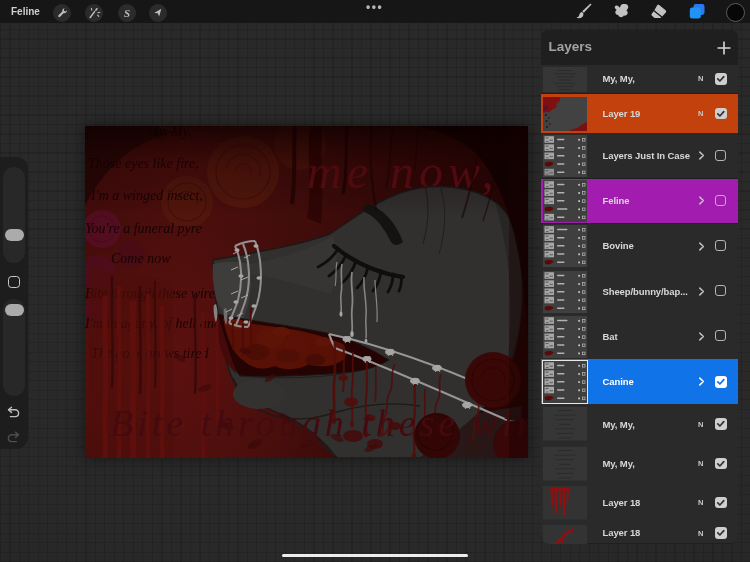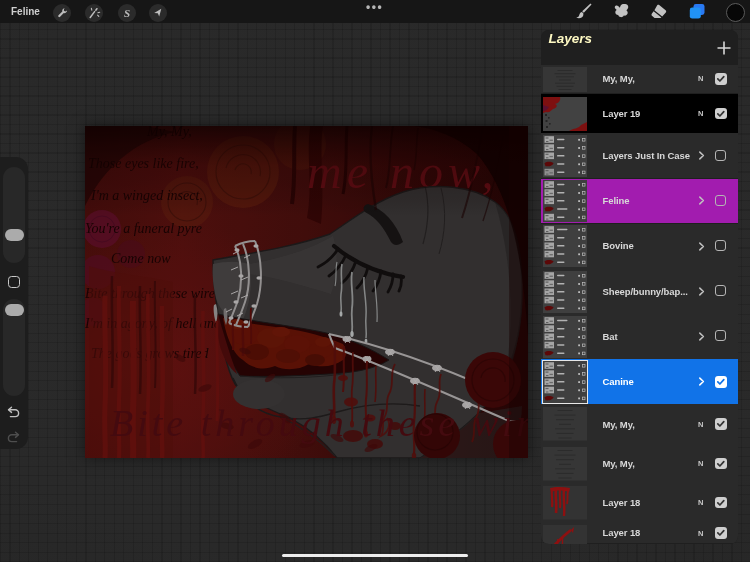--- a/index.html
+++ b/index.html
@@ -13,21 +13,21 @@
   #topbar{position:absolute;left:0;top:0;width:750px;height:23px;background:#161616;}
   #gallery{position:absolute;left:11px;top:6px;font-size:10px;font-weight:bold;color:#cfcfcf;letter-spacing:0px;}
   #dots{position:absolute;left:366px;top:0px;color:#b5b5b5;font-size:12px;letter-spacing:1.5px;font-weight:bold;}
   #sidestrip{position:absolute;left:-12px;top:157px;width:40px;height:292px;background:#1d1d1d;border-radius:12px;}
   #track1{position:absolute;left:3px;top:167px;width:22px;height:96px;background:#282828;border-radius:11px;}
   #pill1{position:absolute;left:4.5px;top:228.5px;width:19px;height:12.5px;background:#ababab;border-radius:6.5px;}
   #sqbtn{position:absolute;left:7.5px;top:275.5px;width:10px;height:10px;border:1.7px solid #c9c9c9;border-radius:3.5px;}
   #track2{position:absolute;left:3px;top:299px;width:22px;height:97px;background:#282828;border-radius:11px;}
   #pill2{position:absolute;left:4.5px;top:303.5px;width:19px;height:12px;background:#ababab;border-radius:6.5px;}
   #panel{position:absolute;left:541px;top:30px;width:196.5px;height:513.5px;background:#1f1f1f;border-radius:8px;overflow:hidden;}
-  #ptitle{position:absolute;left:7.5px;top:1px;font-size:13.5px;font-weight:bold;color:#fef9c3;font-style:italic;}
+  #ptitle{position:absolute;left:7.5px;top:9px;font-size:13.5px;font-weight:bold;color:#a3a3a3;}
   .row{position:absolute;left:0;width:100%;}
   .rowname{position:absolute;left:61.5px;font-size:9.5px;font-weight:bold;letter-spacing:-0.1px;white-space:nowrap;}
   .bmode{position:absolute;left:157px;font-size:7.5px;font-weight:bold;color:#c8c8c8;}
   .cbox{position:absolute;left:174px;width:11.5px;height:11.5px;border-radius:3px;}
   .cbox.on{background:#cfcfcf;}
   .cbox.off{border:1.6px solid #b5b5b5;width:9px;height:9px;border-radius:3px;}
   .thumb{position:absolute;left:2.3px;}
   #homebar{position:absolute;left:282px;top:554px;width:186px;height:3px;border-radius:2px;background:#ededed;}
 </style>
 </head>
@@ -335,21 +335,21 @@
           <rect x="15.5" y="22.0" width="13" height="1" fill="#2b2b2b"></rect>
         </svg></div>
       <div class="rowname" style="top:8.2px;color:#d8d8d8;">My, My,</div>
       <div class="bmode" style="top:9.3px;">N</div>
       <div class="cbox on" style="top:8.0px;">
         <svg width="11.5" height="11.5" viewBox="0 0 11.5 11.5" style="position:absolute;left:0;top:0;">
           <path d="M2.8,5.9 L4.9,8 L8.8,3.6" stroke="#333333" stroke-width="1.7" fill="none" stroke-linecap="round" stroke-linejoin="round"></path>
         </svg>
       </div>
     </div>
-    <div class="row" style="top:63.5px;height:39.5px;background:#000000;">
+    <div class="row" style="top:63.5px;height:39.5px;background:#c2410c;">
       <div class="thumb" style="top:3.0px;font-size:0;"><svg width="44" height="34" viewBox="0 0 44 34">
           <rect width="44" height="34" fill="#424242"></rect>
           <path d="M0,0 L17,0 C18,3 16,6 12,7 C15,8 14,11 10,12 C7,14 7,16 3,15 L0,16 Z" fill="#7e1010"></path>
           <path d="M0,8 L6,10 C4,13 2,14 0,14 Z" fill="#5c1030"></path>
           <rect x="2" y="17" width="2" height="2" fill="#242424"></rect>
           <rect x="5" y="20" width="1.6" height="1.6" fill="#242424"></rect>
           <rect x="2.5" y="23" width="2" height="2" fill="#242424"></rect>
           <rect x="6" y="26" width="1.6" height="1.6" fill="#242424"></rect>
           <rect x="3" y="29" width="2" height="2" fill="#242424"></rect>
           <path d="M44,34 L26,34 C31,31 35,32 38,28 L44,25 Z" fill="#7c1010"></path>

